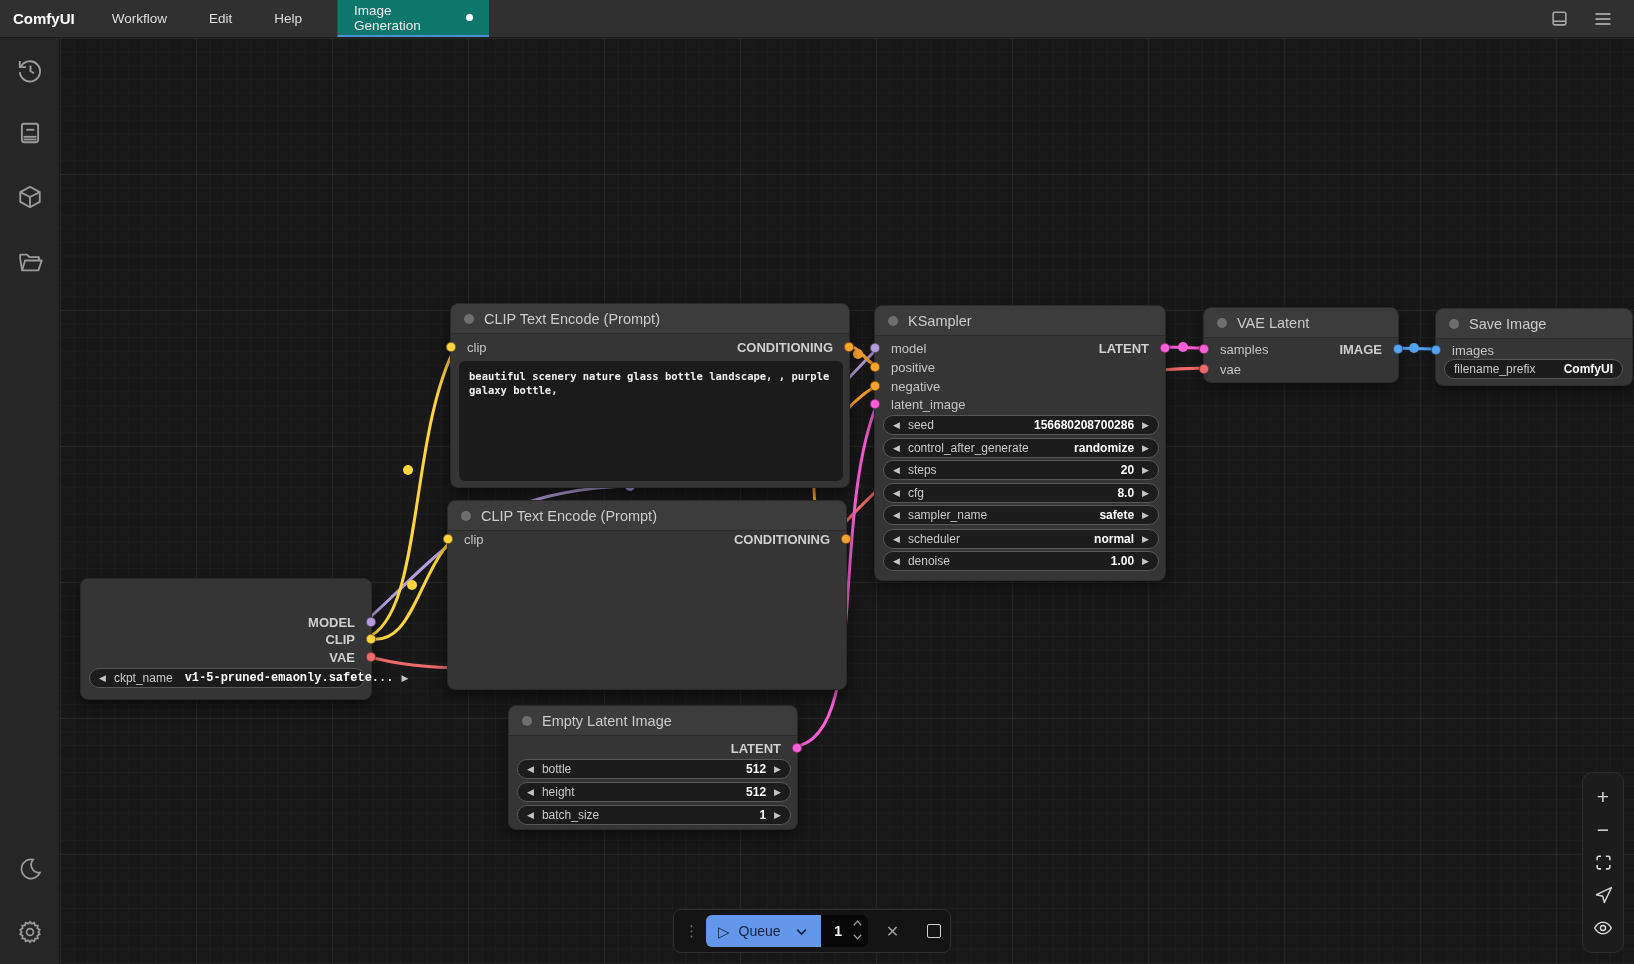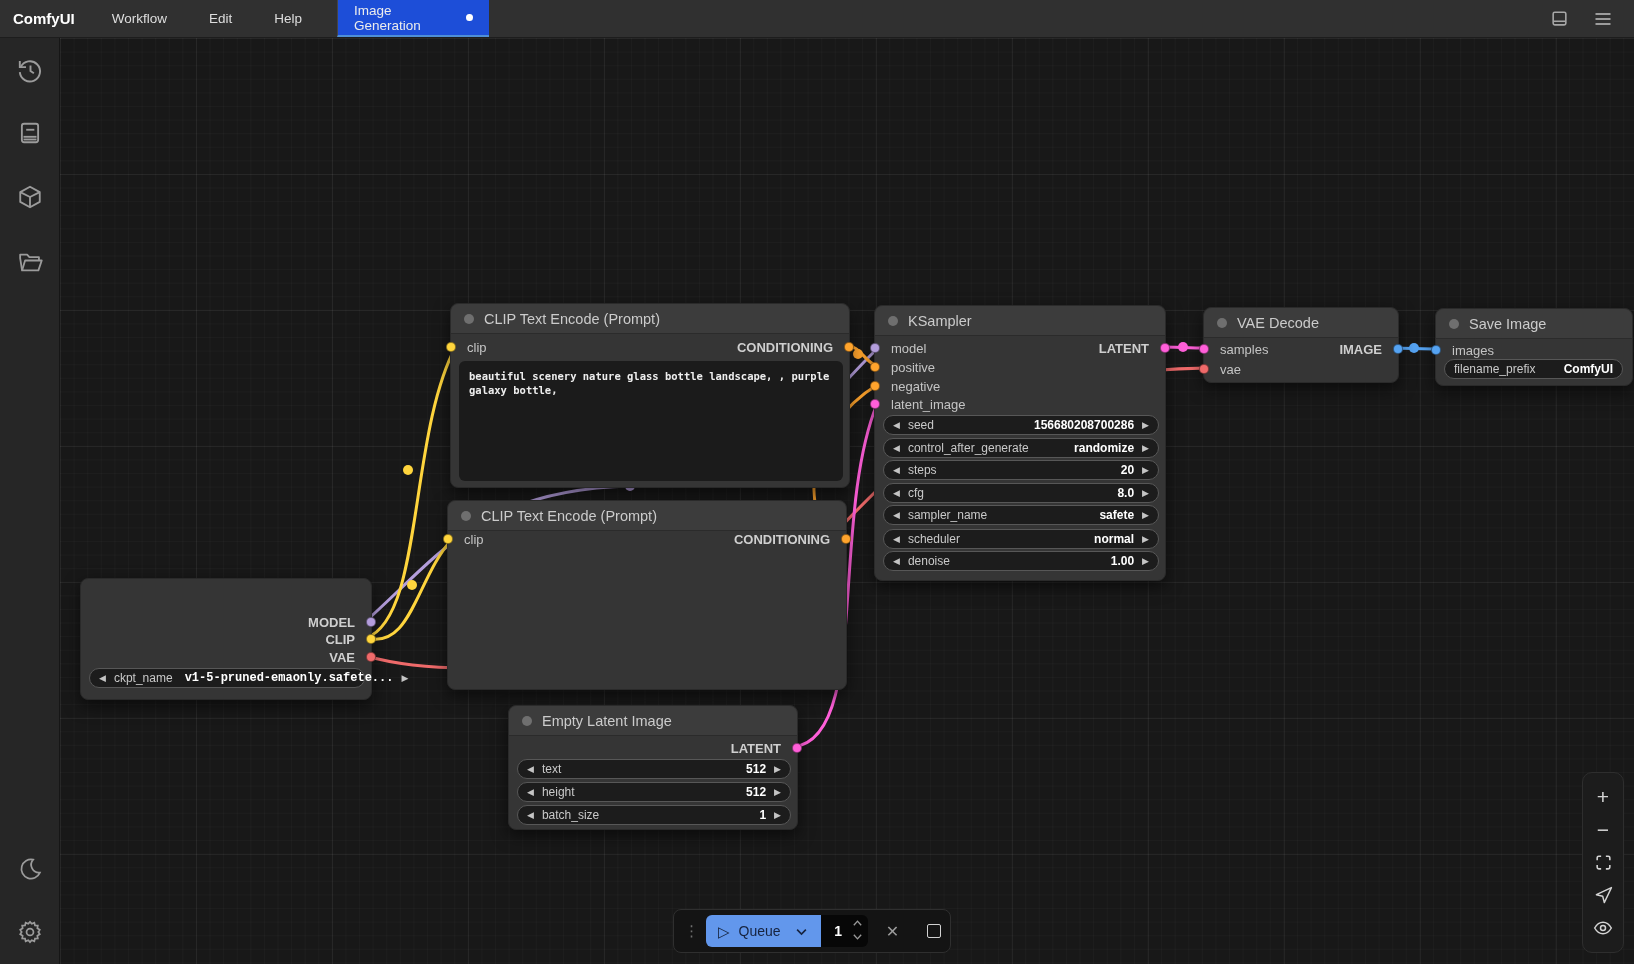--- a/index.html
+++ b/index.html
@@ -8,21 +8,21 @@
   #app { position:relative; width:1634px; height:964px; }
 
   
   #topbar { position:absolute; left:0; top:0; width:1634px; height:38px;
             background:#303030; display:flex; align-items:stretch; z-index:40;
             border-bottom:1px solid #1d1d1d; }
   .logo { color:#fff; font-weight:bold; font-size:15px; padding:0 16px 0 13px;
           display:flex; align-items:center; }
   .menu-item { color:#dedede; font-size:13.5px; padding:0 21px; display:flex;
                align-items:center; cursor:default; }
-  .tab { margin-left:14px; width:152px; background:#1d4ed8; border-left:1px solid #454545;
+  .tab { margin-left:14px; width:152px; background:#0f766e; border-left:1px solid #454545;
          border-bottom:2px solid; display:flex; align-items:center; gap:12px;
          padding:0 16px; color:#ececec; font-size:13.5px; }
   .tab .dot { width:7px; height:7px; border-radius:50%; background:#fff; margin-left:auto; }
   #topbar-right { margin-left:auto; display:flex; align-items:center; gap:14px; padding-right:16px; }
   .tb-icon { width:30px; height:30px; display:flex; align-items:center; justify-content:center;
              color:#a7a7a7; }
   .tb-icon svg { stroke:#a7a7a7; }
 
   
   #sidebar { position:absolute; left:0; top:38px; width:60px; height:926px;
@@ -292,42 +292,42 @@
 
   <div class="node" style="left:508px;top:705px;width:290px;height:125px">
     <div class="node-title">
       <span class="status-dot"></span>
       <span>Empty Latent Image</span>
     </div>
     <div class="row right" style="top:33px">LATENT</div>
     <span class="slot-dot" style="right: -5px; top: 37px; background: rgb(255, 95, 217);"></span>
     <div class="pill" style="left:8px;top:53px;width:274px">
       <span class="arr">◀</span>
-      <span>text</span>
+      <span>bottle</span>
       <span class="val">512</span>
       <span class="arr">▶</span>
     </div>
     <div class="pill" style="left:8px;top:76px;width:274px">
       <span class="arr">◀</span>
       <span>height</span>
       <span class="val">512</span>
       <span class="arr">▶</span>
     </div>
     <div class="pill" style="left:8px;top:99px;width:274px">
       <span class="arr">◀</span>
       <span>batch_size</span>
       <span class="val">1</span>
       <span class="arr">▶</span>
     </div>
   </div>
 
   <div class="node" style="left:1203px;top:307px;width:196px;height:76px">
     <div class="node-title">
       <span class="status-dot"></span>
-      <span>VAE Decode</span>
+      <span>VAE Latent</span>
     </div>
     <div class="row left" style="top:32px">samples</div>
     <div class="row left" style="top:52px">vae</div>
     <div class="row right" style="top:32px">IMAGE</div>
     <span class="slot-dot" style="left: -5px; top: 36px; background: rgb(255, 95, 217);"></span>
     <span class="slot-dot" style="left: -5px; top: 56px; background: rgb(239, 106, 106);"></span>
     <span class="slot-dot" style="right: -5px; top: 36px; background: rgb(85, 163, 242);"></span>
   </div>
 
   <div class="node" style="left:1435px;top:308px;width:198px;height:78px">

